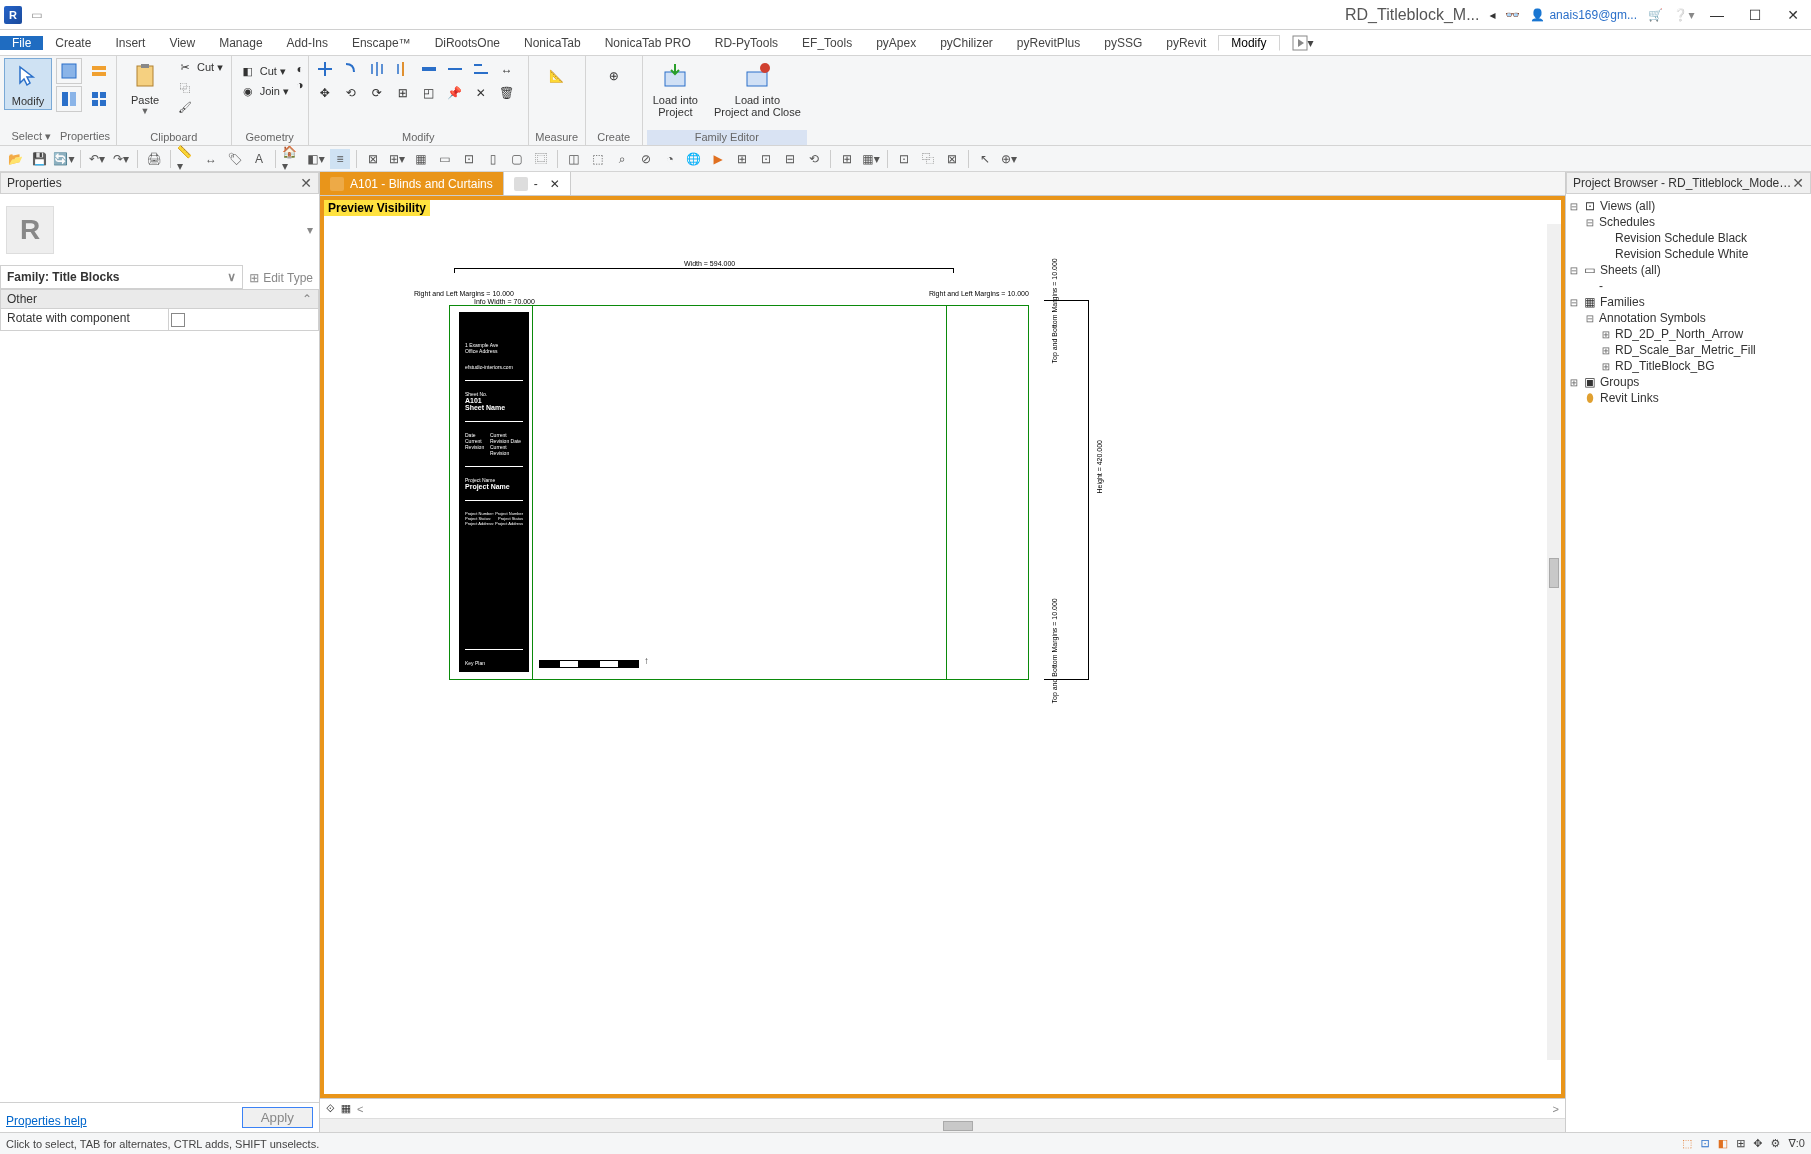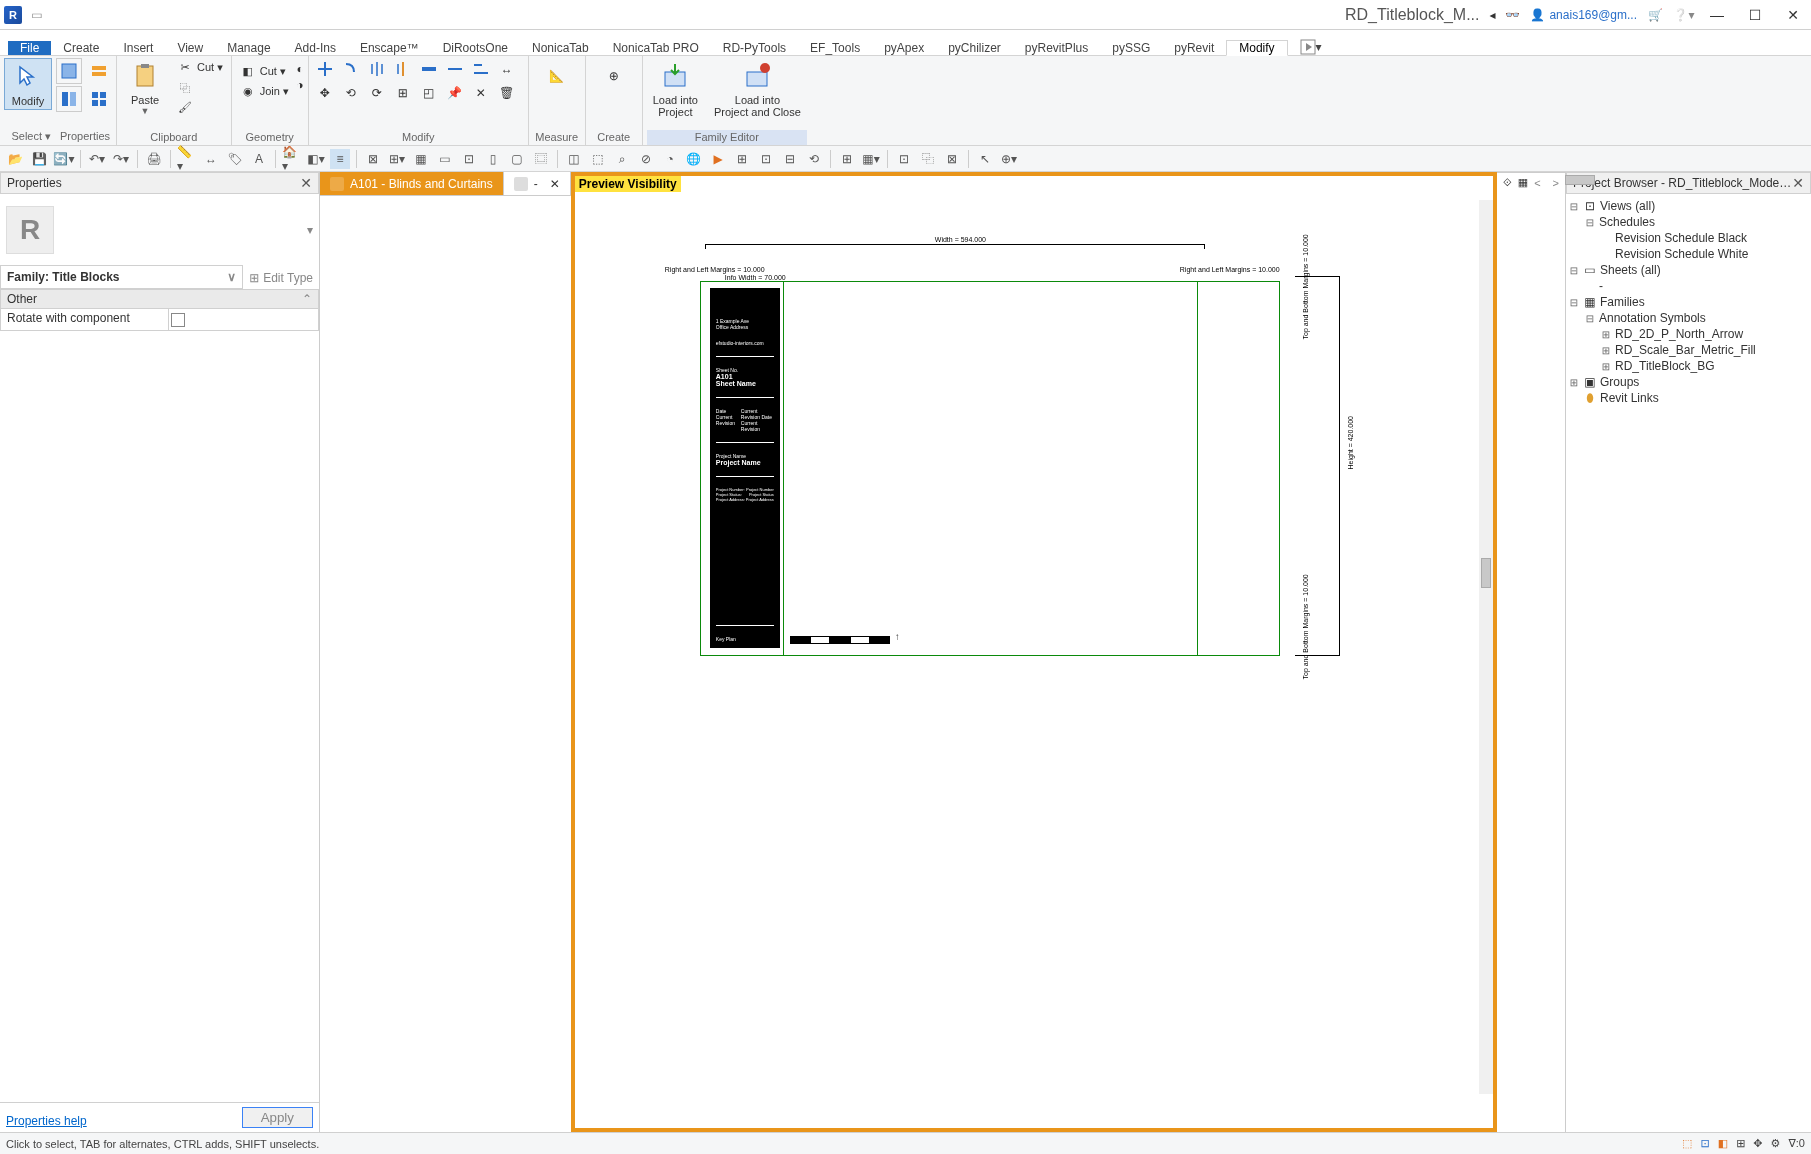--- a/index.html
+++ b/index.html
@@ -9,21 +9,21 @@
 .titlebar { height: 30px; background: #fff; display: flex; align-items: center; padding: 0 4px; border-bottom: 1px solid #d0d0d0; }
 .titlebar .left { display: flex; align-items: center; gap: 6px; }
 .titlebar .right { margin-left: auto; display: flex; align-items: center; gap: 10px; }
 .revit-logo { width: 18px; height: 18px; background: linear-gradient(135deg,#2563c9,#1a4a9c); border-radius: 2px; display:flex;align-items:center;justify-content:center;color:#fff;font-weight:bold;font-size:11px;}
 .titlebar .winbtn { width: 28px; height: 20px; display:flex;align-items:center;justify-content:center; cursor:pointer; font-size:14px; }
 .titlebar .docname { font-size: 16px; color: #555; }
 .user-badge { display:flex;align-items:center;gap:4px;color:#2a6fc9;font-size:12px;}
 .cart-icon,.help-icon,.search-icon,.doc-icon { width:18px;height:18px;display:flex;align-items:center;justify-content:center;color:#888;}
 
 
-.ribbon-tabs { height: 26px; display: flex; align-items: flex-end; padding-left: 8px; border-bottom: 1px solid #d4d4d4; }
+.ribbon-tabs { height: 26px; display: flex; align-items: center; padding-left: 0; border-bottom: 1px solid #d4d4d4; }
 .ribbon-tab { padding: 0 12px; display:flex;align-items:center;font-size:12px;color:#444;cursor:pointer; }
 .ribbon-tab.file { background: #1f6cc1; color: #fff; font-weight: normal; }
 .ribbon-tab.active { background: #fff; border: 1px solid #d4d4d4; border-bottom: 1px solid #fff; margin-bottom:-1px; color:#000;}
 .ribbon-tab.play svg{width:16px;height:16px;}
 
 
 .ribbon { height: 90px; background: #f5f6f7; display:flex; border-bottom:1px solid #d4d4d4; }
 .ribbon-group { border-right:1px solid #d4d4d4; display:flex;flex-direction:column; padding: 2px 4px 0 4px; }
 .ribbon-group .body { flex:1; display:flex; gap:4px; align-items:flex-start; }
 .ribbon-group .label { font-size:11px; color:#666; text-align:center; padding:1px 0 2px 0; }
@@ -61,21 +61,21 @@
 .prop-section .exp{margin-left:auto;color:#888;}
 .prop-grid-row{display:flex;height:22px;}
 .prop-grid-row .key{flex:1;padding:2px 6px;font-size:12px;border:1px solid #d0d0d0;border-top:none;}
 .prop-grid-row .val{width:150px;border:1px solid #d0d0d0;border-top:none;border-left:none;display:flex;align-items:center;padding:2px;}
 .prop-grid-row .chk{width:14px;height:14px;border:1px solid #888;background:#fff;}
 .prop-footer{margin-top:auto;display:flex;align-items:flex-end;padding:4px 6px;border-top:1px solid #d0d0d0;}
 .prop-footer a{color:#0066cc;text-decoration:underline;font-size:12px;}
 .prop-footer button{margin-left:auto;padding:2px 18px;background:#f0f0f0;border:1px solid #3b82f6;color:#888;}
 
 
-.canvas-wrap { flex:1; display:flex;flex-direction:row; position:relative; }
+.canvas-wrap { flex:1; display:flex;flex-direction:column; position:relative; }
 .view-tabs { height:24px; display:flex; background:#f5f5f5; border-bottom:1px solid #ccc; align-items:stretch;}
 .view-tab { display:flex;align-items:center;gap:6px;padding:0 10px;border-right:1px solid #ccc;font-size:12px;cursor:pointer;}
 .view-tab.active{background:#e9951a;color:#fff;}
 .view-tab .ico{width:14px;height:14px;background:#fff3;border-radius:2px;}
 .view-tab .x{margin-left:6px;color:#333;cursor:pointer;}
 .canvas { flex:1; background:#fff; border:4px solid #e9951a; position:relative; overflow:hidden;}
 .preview-vis{position:absolute;top:0;left:0;background:#ffe23f;color:#000;font-weight:bold;font-size:12px;padding:1px 4px;}
 .sheet-area{position:absolute;left:60px;top:40px;right:60px;bottom:100px;}
 .outer-frame{position:absolute;left:70px;top:28px;width:500px;height:5px;border-left:1px solid #000;border-right:1px solid #000;border-top:1px solid #000;}
 .dim-text{position:absolute;font-size:7px;color:#000;white-space:nowrap;}

